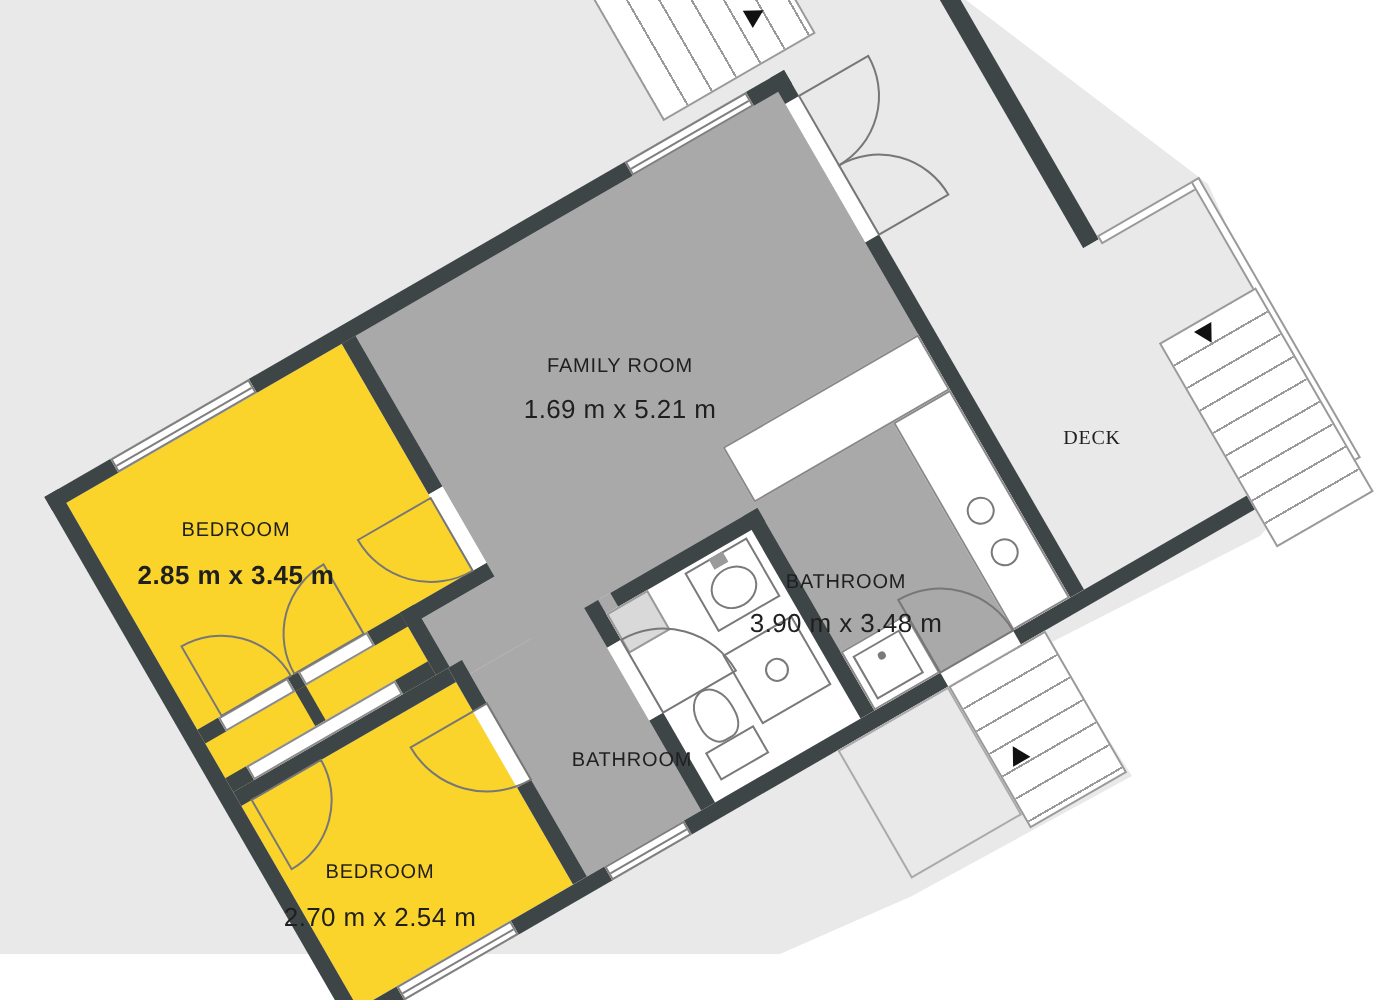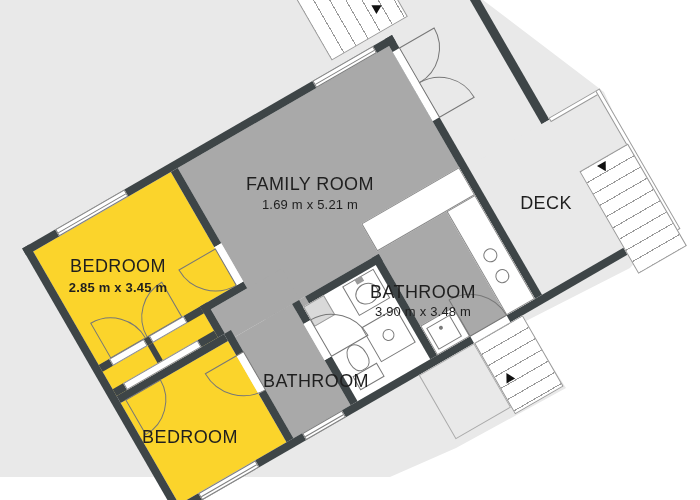--- a/index.html
+++ b/index.html
@@ -27,21 +27,21 @@
   .stairs{background:#fff;border:1px solid #9a9a9a;box-sizing:border-box;}
   .treads-v{background-image:repeating-linear-gradient(90deg,transparent 0 13px,#9a9a9a 13px 14px);}
   .treads-h{background-image:repeating-linear-gradient(180deg,transparent 0 12px,#9a9a9a 12px 13px);}
   .rail{background:#fff;border:1px solid #9a9a9a;box-sizing:border-box;}
   .arrow-right{width:0;height:0;border-top:5px solid transparent;border-bottom:5px solid transparent;border-left:9px solid #111;}
   .arrow-down{width:0;height:0;border-left:5px solid transparent;border-right:5px solid transparent;border-top:9px solid #111;}
   .arrow-up{width:0;height:0;border-left:5px solid transparent;border-right:5px solid transparent;border-bottom:9px solid #111;}
   svg.arcs{position:absolute;left:0;top:-100px;overflow:visible;}
   
   .lbl{position:absolute;width:220px;margin-left:-110px;text-align:center;
-       font-size:18px;line-height:16px;color:#1f1f1f;letter-spacing:.4px;white-space:nowrap;}
+       font-size:10px;line-height:16px;color:#1f1f1f;letter-spacing:.4px;white-space:nowrap;}
   .dims{font-size:13px;letter-spacing:.2px;}
 </style>
 </head>
 <body>
 
 <div id="scene">
 
   <div id="site"></div>
 
   <div id="plan">
@@ -138,21 +138,22 @@
     </svg>
   </div>
 
   <div class="lbl" style="left:310px;top:176px;">FAMILY ROOM</div>
   <div class="lbl dims" style="left:310px;top:197px;">1.69 m x 5.21 m</div>
 
   <div class="lbl" style="left:118px;top:258px;">BEDROOM</div>
   <div class="lbl dims" style="left:118px;top:280px;font-weight:bold;">2.85 m x 3.45 m</div>
 
   <div class="lbl" style="left:190px;top:429px;">BEDROOM</div>
+  <div class="lbl dims" style="left:190px;top:451px;">2.70 m x 2.54 m</div>
 
   <div class="lbl" style="left:423px;top:284px;">BATHROOM</div>
   <div class="lbl dims" style="left:423px;top:304px;">3.90 m x 3.48 m</div>
 
   <div class="lbl" style="left:316px;top:351px;margin-top:22px;">BATHROOM</div>
 
-  <div class="lbl" style="left:546px;top:195px;">DECK</div>
+  <div class="lbl" style="left:546px;top:212px;font-family:Liberation Serif, serif;">DECK</div>
 
 </div>
 
 </body></html>

